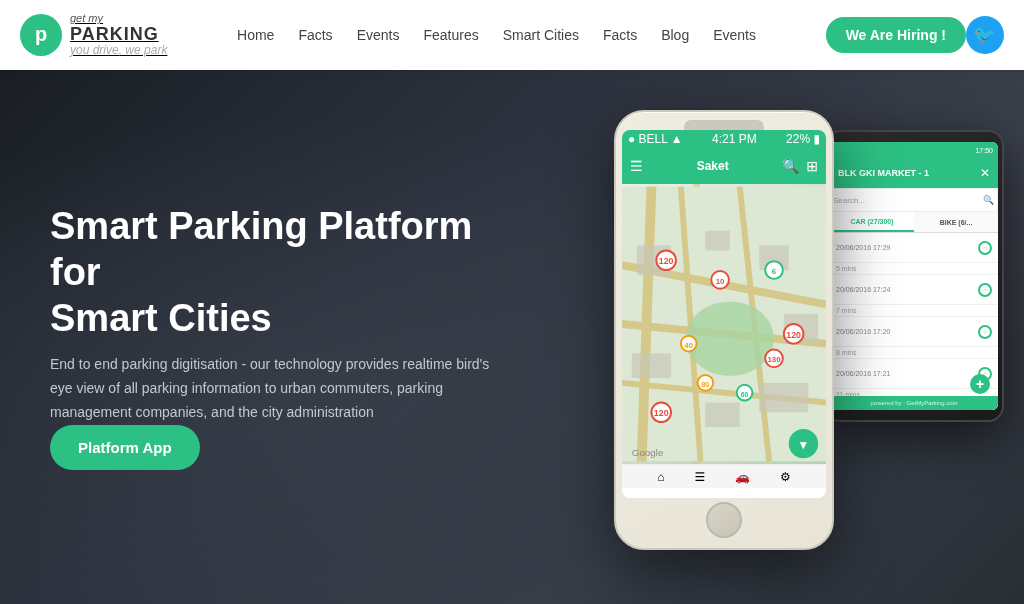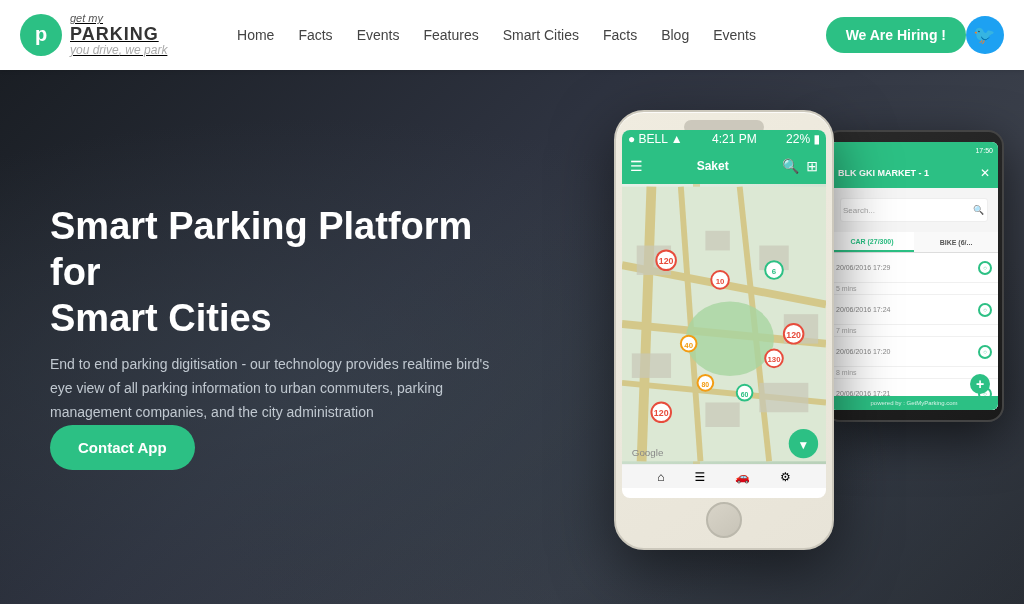--- a/index.html
+++ b/index.html
@@ -314,21 +314,21 @@
       justify-content: space-between;
     }
     .android-content {
       background: #f5f5f5;
       height: calc(100% - 46px);
       overflow: hidden;
     }
     .android-search {
       height: 24px;
       background: white;
-      margin: 10px;
+      margin: 0;
       border-radius: 3px;
       display: flex;
       align-items: center;
       padding: 0 2px;
       font-size: 9px;
       color: #aaa;
       border: 1px solid #eee;
       justify-content: space-between;
       text-align: center;
     }
@@ -437,21 +437,21 @@
 
 <section class="hero">
   <div class="hero-bg"></div>
 
   <div class="hero-content">
     <h1 class="hero-title">
       <span>Smart Parking Platform for</span><br>
       <span>Smart Cities</span>
     </h1>
     <p class="hero-description">End to end parking digitisation - our technology provides realtime bird's eye view of all parking information to urban commuters, parking management companies, and the city administration</p>
-    <button class="btn-download">Contact App</button>
+    <button class="btn-download">Platform App</button>
   </div>
 
   <div class="phones-container">
 
     <div class="iphone">
       <div class="iphone-notch"></div>
       <div class="iphone-screen">
 
         <div class="app-statusbar">
           <span>● BELL ▲</span>

